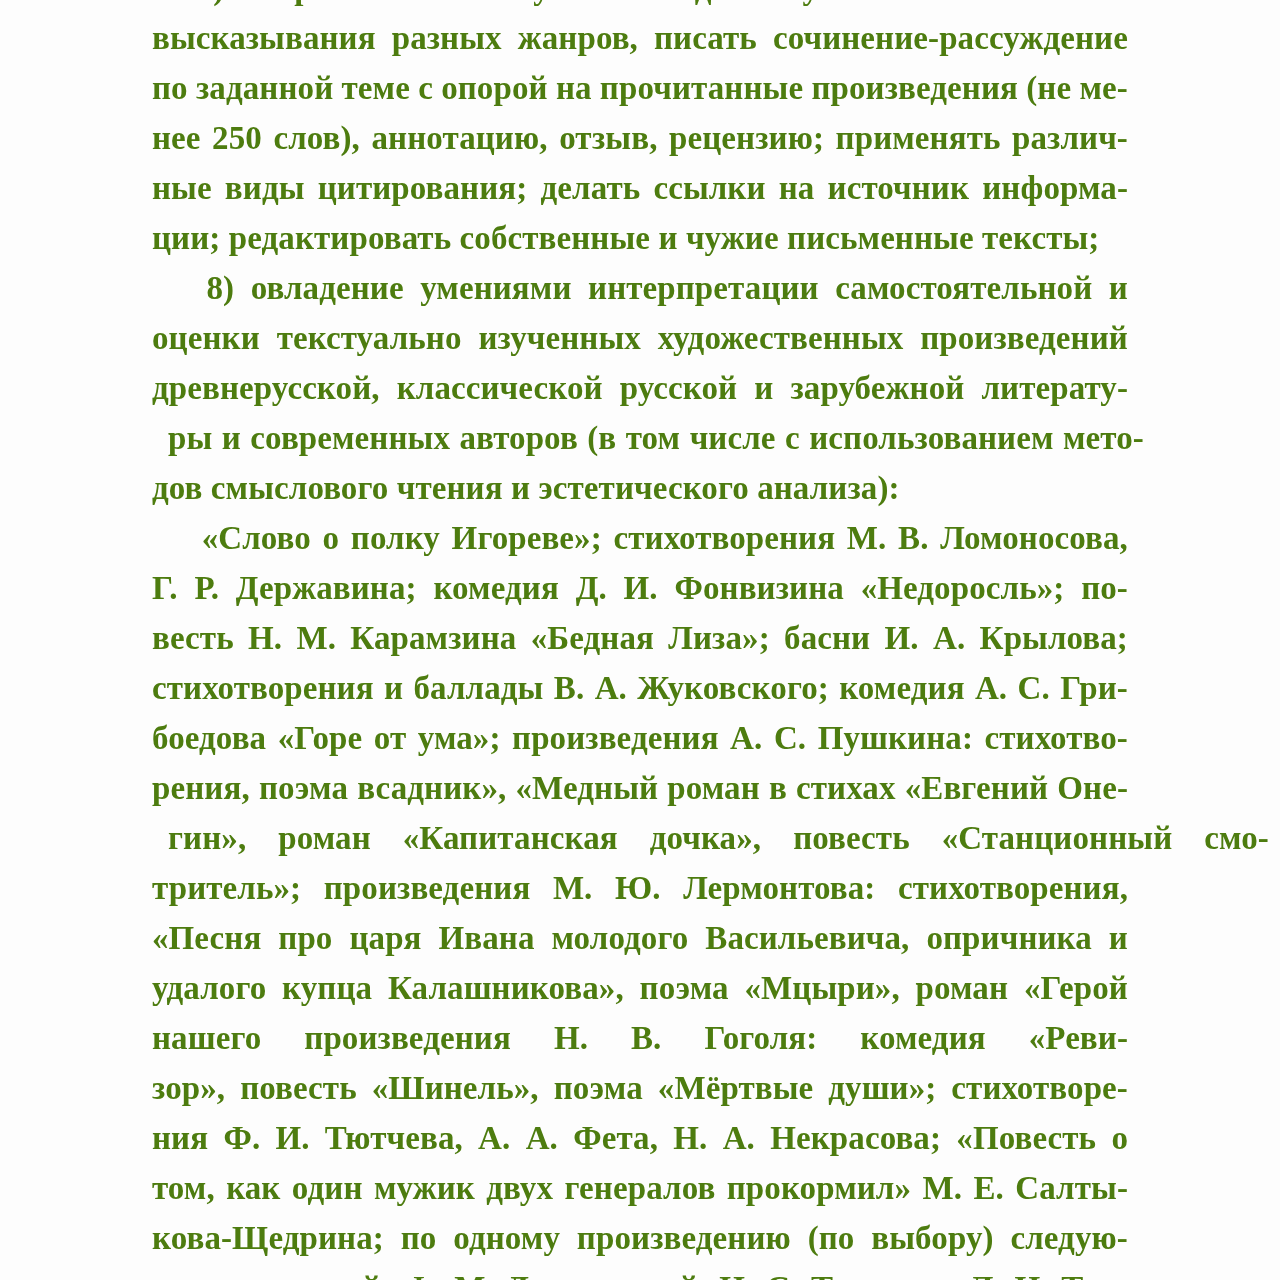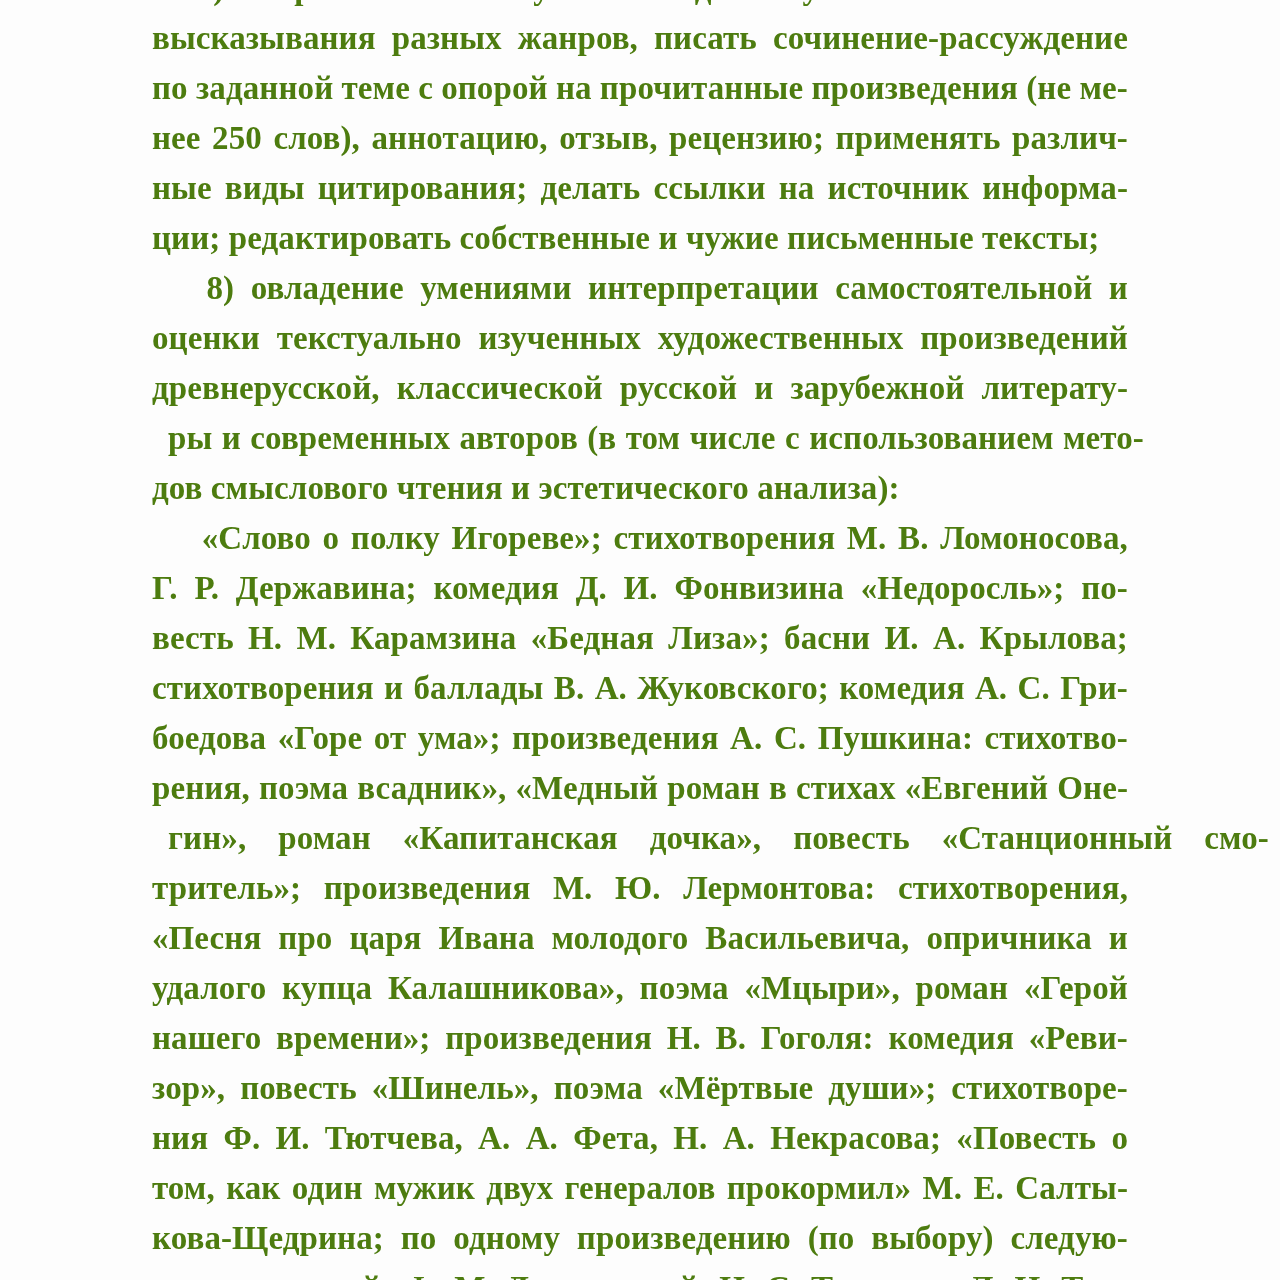--- a/index.html
+++ b/index.html
@@ -260,21 +260,20 @@
         <span class="w">удалого</span>
         <span class="w">купца</span>
         <span class="w">Калашникова»,</span>
         <span class="w">поэма</span>
         <span class="w">«Мцыри»,</span>
         <span class="w">роман</span>
         <span class="w">«Герой</span>
       </div>
       <div class="doc-line justify" style="position: absolute; left: 0px; top: 1013px; width: 976px;">
         <span class="w">нашего</span>
-        <span class="w">времени»;</span>
         <span class="w">произведения</span>
         <span class="w">Н.</span>
         <span class="w">В.</span>
         <span class="w">Гоголя:</span>
         <span class="w">комедия</span>
         <span class="w">«Реви-</span>
       </div>
       <div class="doc-line justify" style="position: absolute; left: 0px; top: 1063px; width: 976px;">
         <span class="w">зор»,</span>
         <span class="w">повесть</span>

